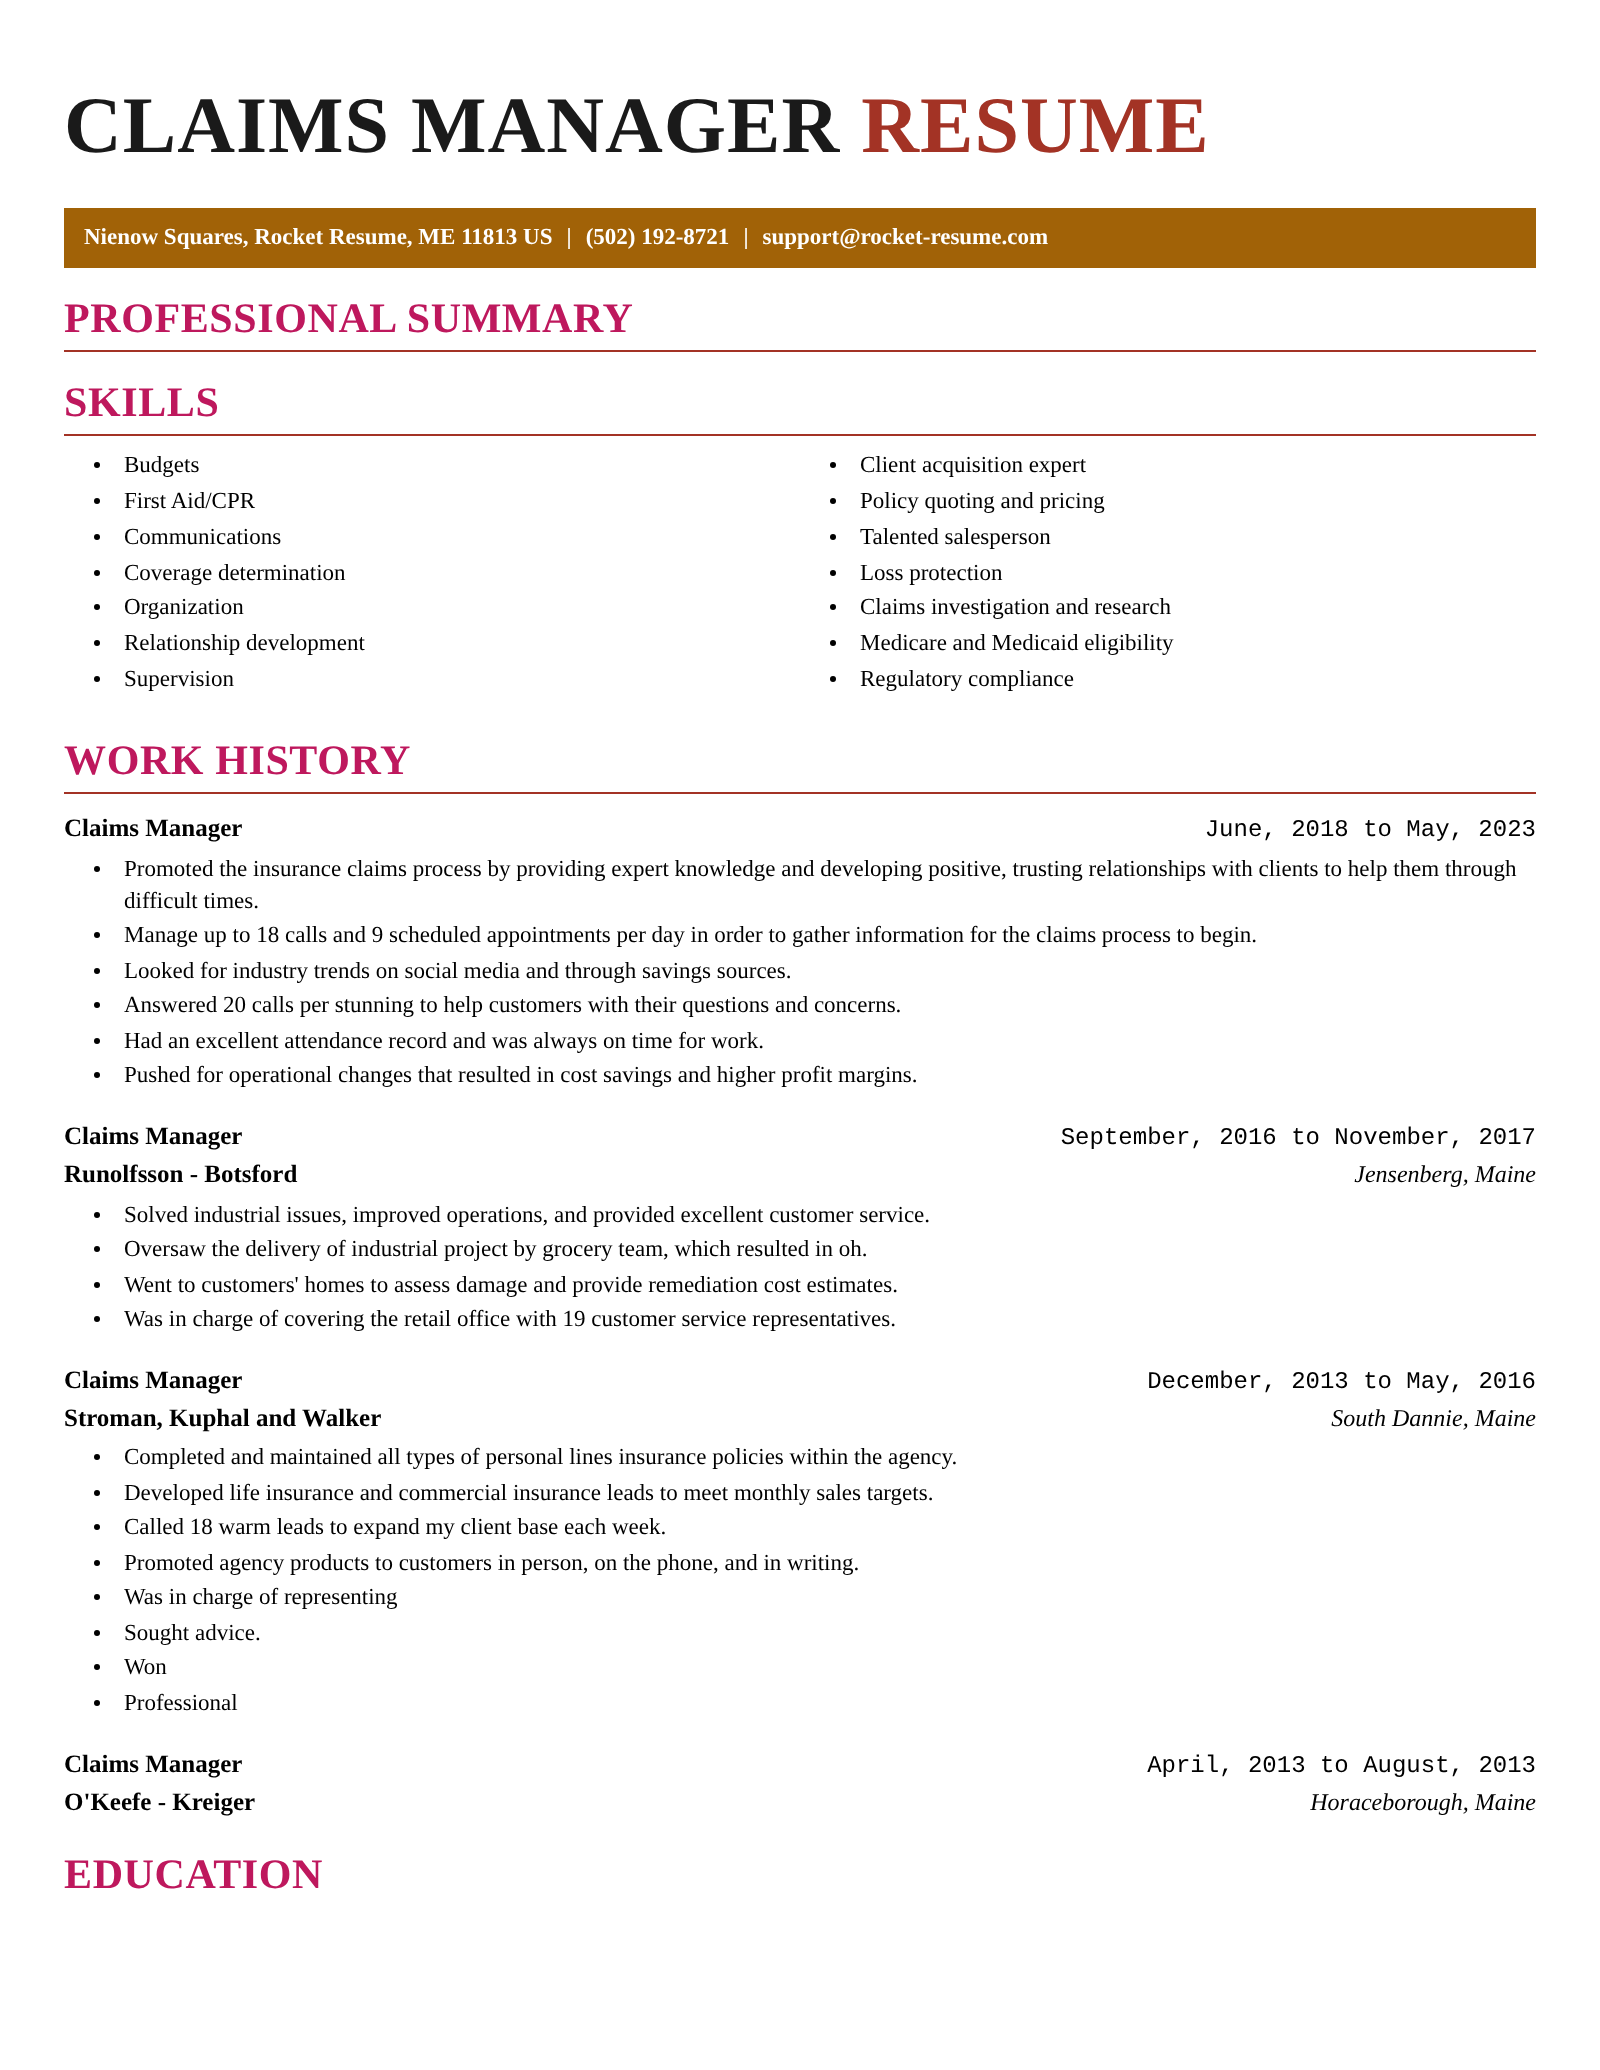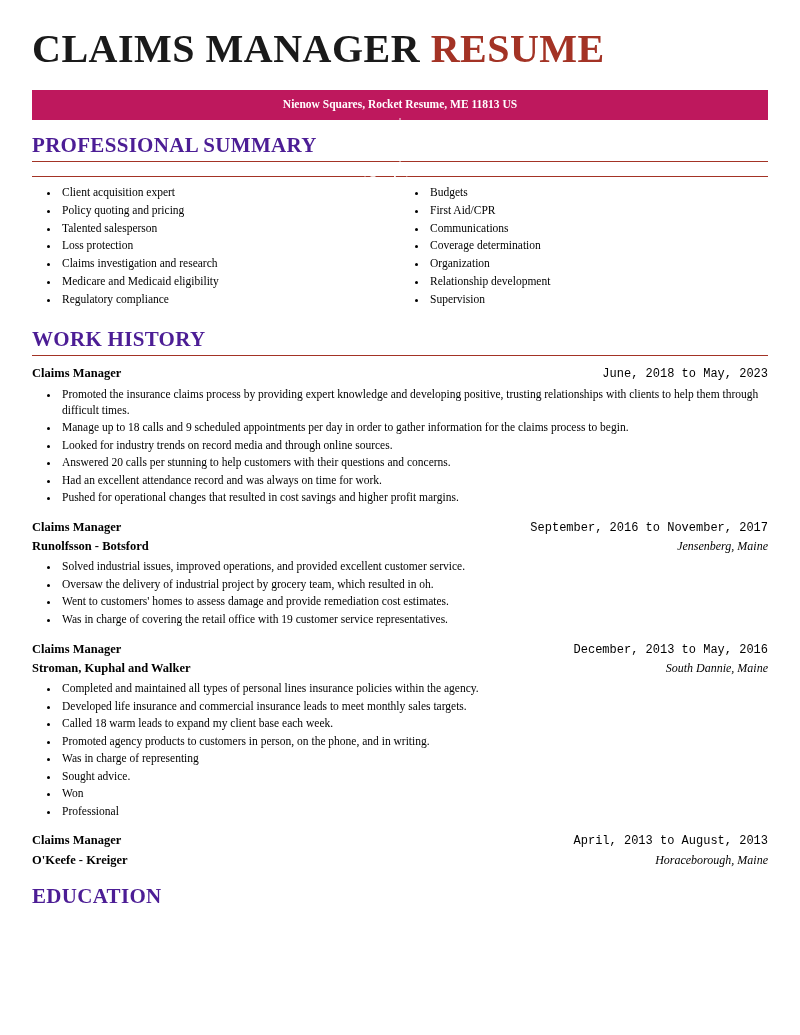--- a/index.html
+++ b/index.html
@@ -11,62 +11,61 @@
     width: 800px;
     height: 1035px;
     font-family: "Liberation Serif", serif;
     color: #000000;
     overflow: hidden;
   }
   .page {
     width: 800px;
     height: 1035px;
     box-sizing: border-box;
-    padding: 26px 32px 0 32px;
+    padding: 40px 32px 0 32px;
     position: relative;
   }
 
   
   .name-title {
     font-family: "Liberation Serif", serif;
     font-size: 40px;
     font-weight: bold;
     letter-spacing: 0.5px;
     line-height: 1.15;
     margin: 0 0 18px 0;
     white-space: nowrap;
   }
   .name-title .part-dark { color: #1a1a1a; }
   .name-title .part-accent { color: #a33325; }
 
   .contact-bar {
-    background: #be185d;
+    background: #a16207;
     color: #ffffff;
     font-size: 11.5px;
     font-weight: bold;
     font-family: "Liberation Serif", serif;
     padding: 8px 10px;
     display: flex;
     align-items: center;
     justify-content: flex-start;
     gap: 7px;
     height: 14px;
     box-sizing: content-box;
-    flex-direction: column;
   }
   .contact-bar .sep { font-weight: bold; }
 
   
   .section { margin-top: 14px; }
   .section-heading {
     font-family: "Liberation Serif", serif;
     font-weight: bold;
     font-size: 21px;
     letter-spacing: 0.3px;
-    color: #4c1d95;
+    color: #be185d;
     margin: 0 0 4px 0;
     line-height: 1.1;
   }
   
   .sc { text-transform: uppercase; }
   .sc::first-letter { font-size: 1.0em; }
   .section-rule {
     border: none;
     border-top: 1.6px solid #a33325;
     margin: 0 0 8px 0;
@@ -150,60 +149,61 @@
     <span class="sep">|</span>
     <span>support@rocket-resume.com</span>
   </div>
 
   <div class="section">
     <h2 class="section-heading sc">Professional Summary</h2>
     <hr class="section-rule">
   </div>
 
   <div class="section">
+    <h2 class="section-heading sc">Skills</h2>
     <hr class="section-rule">
     <div class="skills-cols">
+      <div class="skills-col">
+        <ul class="bullets">
+          <li>Budgets</li>
+          <li>First Aid/CPR</li>
+          <li>Communications</li>
+          <li>Coverage determination</li>
+          <li>Organization</li>
+          <li>Relationship development</li>
+          <li>Supervision</li>
+        </ul>
+      </div>
       <div class="skills-col">
         <ul class="bullets">
           <li>Client acquisition expert</li>
           <li>Policy quoting and pricing</li>
           <li>Talented salesperson</li>
           <li>Loss protection</li>
           <li>Claims investigation and research</li>
           <li>Medicare and Medicaid eligibility</li>
           <li>Regulatory compliance</li>
         </ul>
       </div>
-      <div class="skills-col">
-        <ul class="bullets">
-          <li>Budgets</li>
-          <li>First Aid/CPR</li>
-          <li>Communications</li>
-          <li>Coverage determination</li>
-          <li>Organization</li>
-          <li>Relationship development</li>
-          <li>Supervision</li>
-        </ul>
-      </div>
     </div>
   </div>
 
   <div class="section work-section">
     <h2 class="section-heading sc">Work History</h2>
     <hr class="section-rule">
 
     <div class="job">
       <div class="job-row">
         <span class="job-title">Claims Manager</span>
         <span class="job-dates">June, 2018 to May, 2023</span>
       </div>
       <ul class="bullets">
         <li>Promoted the insurance claims process by providing expert knowledge and developing positive, trusting relationships with clients to help them through difficult times.</li>
         <li>Manage up to 18 calls and 9 scheduled appointments per day in order to gather information for the claims process to begin.</li>
-        <li>Looked for industry trends on record media and through online sources.</li>
+        <li>Looked for industry trends on social media and through savings sources.</li>
         <li>Answered 20 calls per stunning to help customers with their questions and concerns.</li>
         <li>Had an excellent attendance record and was always on time for work.</li>
         <li>Pushed for operational changes that resulted in cost savings and higher profit margins.</li>
       </ul>
     </div>
 
     <div class="job">
       <div class="job-row">
         <span class="job-title">Claims Manager</span>
         <span class="job-dates">September, 2016 to November, 2017</span>

